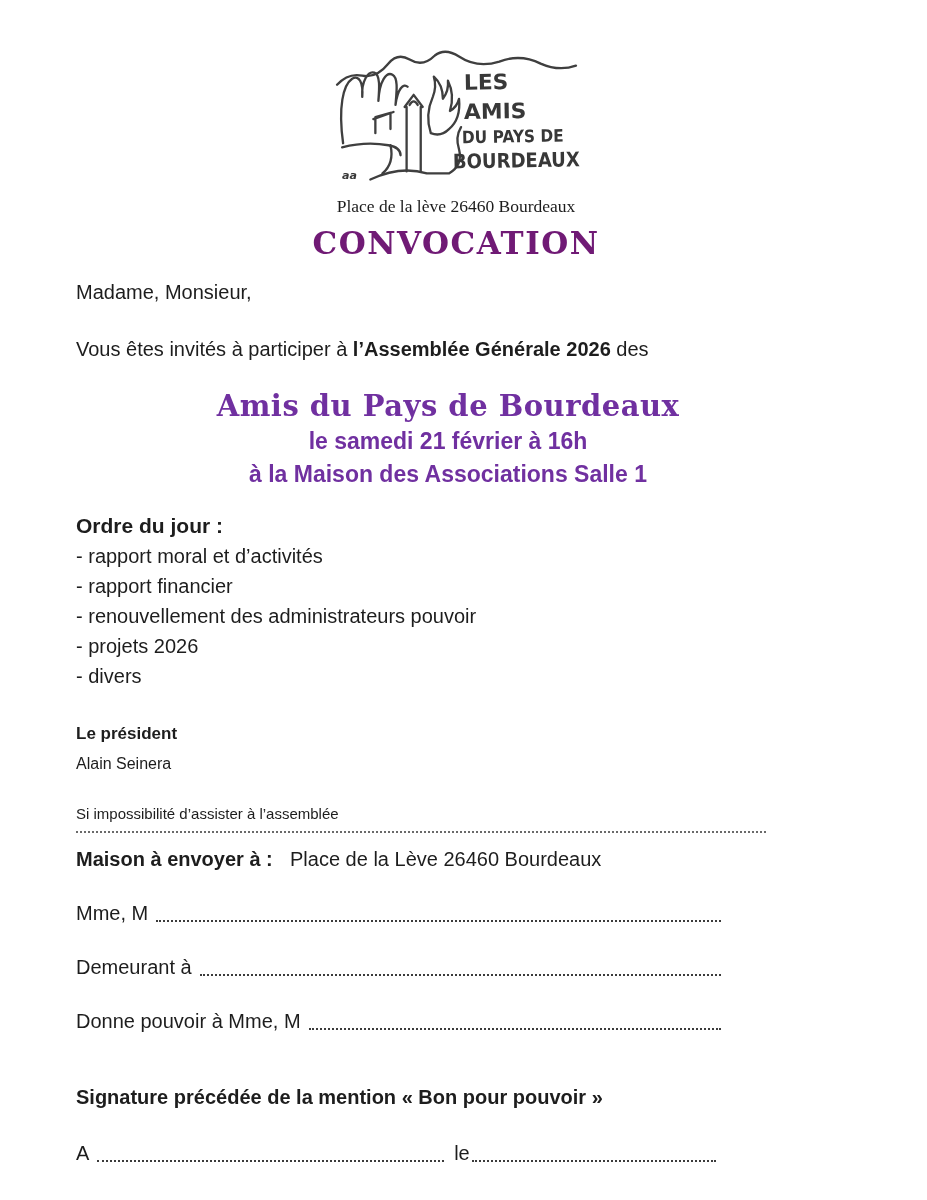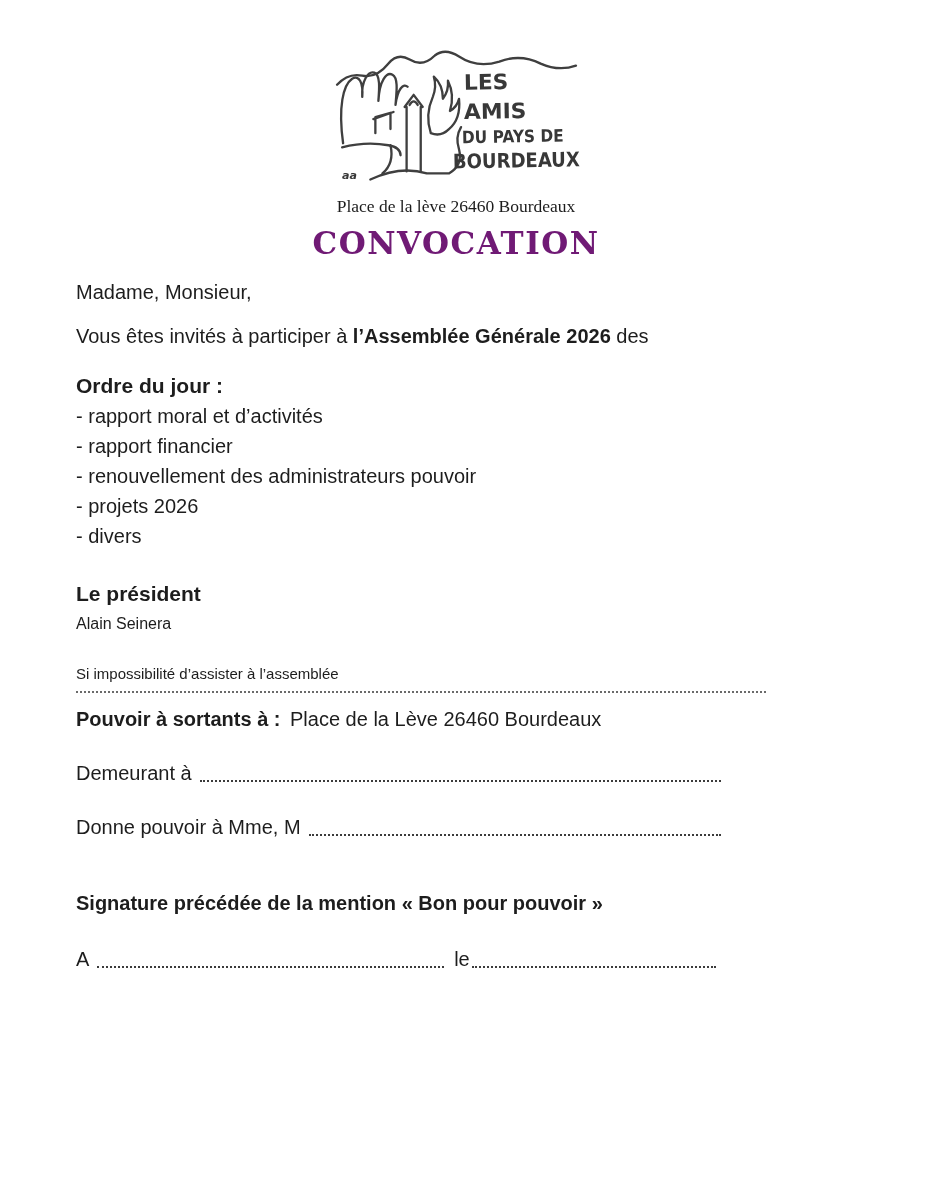--- a/index.html
+++ b/index.html
@@ -35,34 +35,34 @@
     font-weight: bold;
     font-size: 31px;
     line-height: 36px;
     letter-spacing: 1.5px;
     margin-top: 8px;
   }
   
   .content { margin-left: 76px; width: 692px; }
   .body-text { font-size: 20px; line-height: 30px; }
   .salutation { margin-top: 16px; }
-  .invite { margin-top: 14px; }
+  .invite { margin-top: 27px; }
   .invite b { font-weight: 700; }
   .event { width: 760px; margin-left: -8px; text-align: center; margin-top: 23px; }
   .event-name {
     font-family: "DejaVu Serif", serif;
     font-weight: bold;
     font-size: 29px;
     line-height: 38px;
     letter-spacing: 0.5px;
   }
   .event-line { font-weight: 700; font-size: 23px; line-height: 33px; }
   .agenda-title { font-weight: 700; font-size: 21px; line-height: 30px; margin-top: 20px; }
   .agenda-item { font-size: 20px; line-height: 30px; }
-  .president { font-weight: 700; font-size: 21px; line-height: 30px; margin-top: 28px; }
+  .president { font-weight: 700; font-size: 17px; line-height: 30px; margin-top: 28px; }
   .president-name { font-size: 16px; line-height: 30px; }
   .small-note { font-size: 15px; line-height: 18px; margin-top: 26px; }
   .sep { width: 690px; border-bottom: 2px dotted #6a6a6a; margin-top: 8px; }
   
   .pow-row { display: flex; margin-top: 13px; font-size: 20px; line-height: 27px; }
   .pow-label { font-weight: 700; width: 214px; flex: none; }
   .pow-address div { font-size: 20px; line-height: 27px; }
   
   .form-row { display: flex; align-items: flex-end; width: 645px; font-size: 20px; line-height: 28px; }
   .row-mme { margin-top: 26px; }
@@ -105,43 +105,52 @@
     <div class="addr">Place de la lève 26460 Bourdeaux</div>
     <h1 class="title" style="color:#701a75;">CONVOCATION</h1>
   </div>
 
   <div class="content">
 
     <p class="body-text salutation">Madame, Monsieur,</p>
 
     <p class="body-text invite"><span>Vous êtes invités à participer à </span><b>l’Assemblée Générale 2026</b><span> des</span></p>
 
+    <div class="event" style="color:#7030A0;">
+      <div class="event-name">Amis du Pays de Bourdeaux</div>
+      <div class="event-line">le samedi 21 février à 16h</div>
+      <div class="event-line">à la Maison des Associations Salle 1</div>
+    </div>
 
     <p class="agenda-title">Ordre du jour :</p>
     <div>
       <p class="agenda-item">- rapport moral et d’activités</p>
       <p class="agenda-item">- rapport financier</p>
       <p class="agenda-item">- renouvellement des administrateurs pouvoir</p>
       <p class="agenda-item">- projets 2026</p>
       <p class="agenda-item">- divers</p>
     </div>
 
     <p class="president">Le président</p>
     <p class="president-name">Alain Seinera</p>
 
     <p class="small-note">Si impossibilité d’assister à l’assemblée</p>
     <div class="sep"></div>
 
     <div class="pow-row">
-      <span class="pow-label">Pouvoir à sortants à :</span>
+      <span class="pow-label">Maison à envoyer à :</span>
       <span class="pow-address">
         <div>Place de la Lève 26460 Bourdeaux</div>
       </span>
     </div>
 
+    <div class="form-row row-mme">
+      <span>Mme, M</span>
+      <span class="dots"></span>
+    </div>
 
     <div class="form-row row-mid">
       <span>Demeurant à</span>
       <span class="dots"></span>
     </div>
 
     <div class="form-row row-mid">
       <span>Donne pouvoir à Mme, M</span>
       <span class="dots"></span>
     </div>

